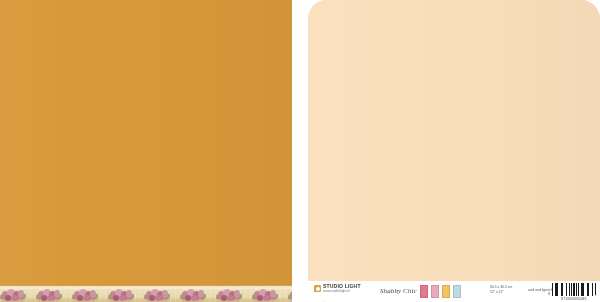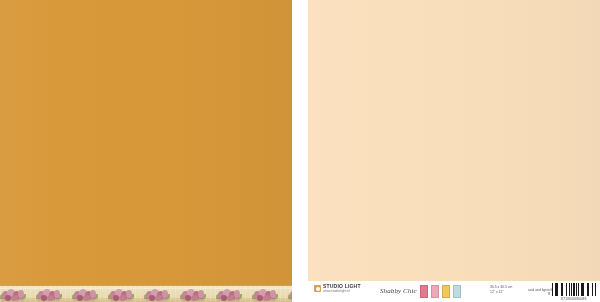--- a/index.html
+++ b/index.html
@@ -109,20 +109,21 @@
     background:#ffffff;
   }
 
   
   .sheet-right{
     position:absolute;
     left:308px;top:0;
     width:292px;height:302px;
     background:#fadfbc;
     overflow:hidden;
+    border-radius:19px;
   }
   .right-field{
     position:absolute;
     left:0;top:0;right:0;
     height:281px;
     background:#fadfbc;
   }
   .right-field:after{
     content:"";position:absolute;inset:0;
     background:linear-gradient(90deg,

